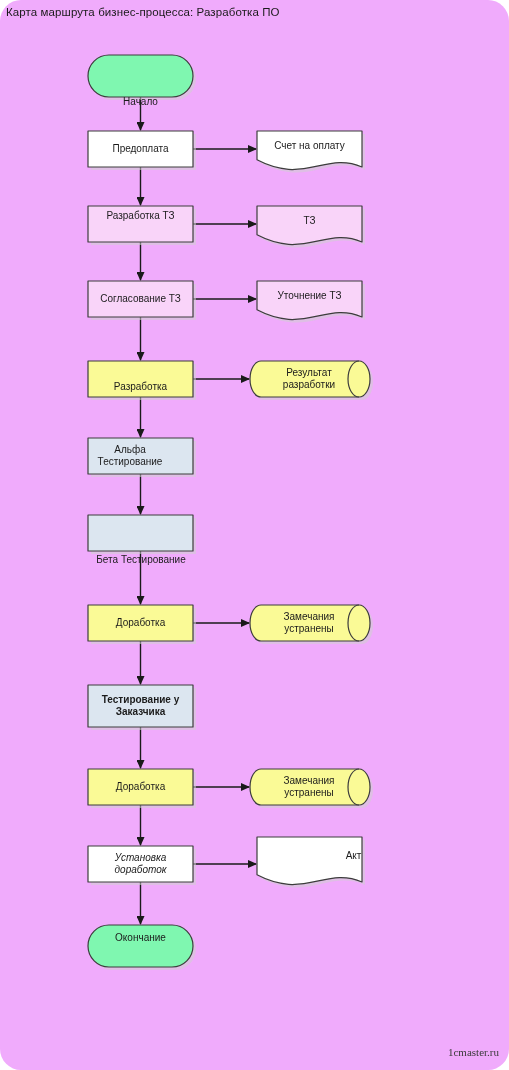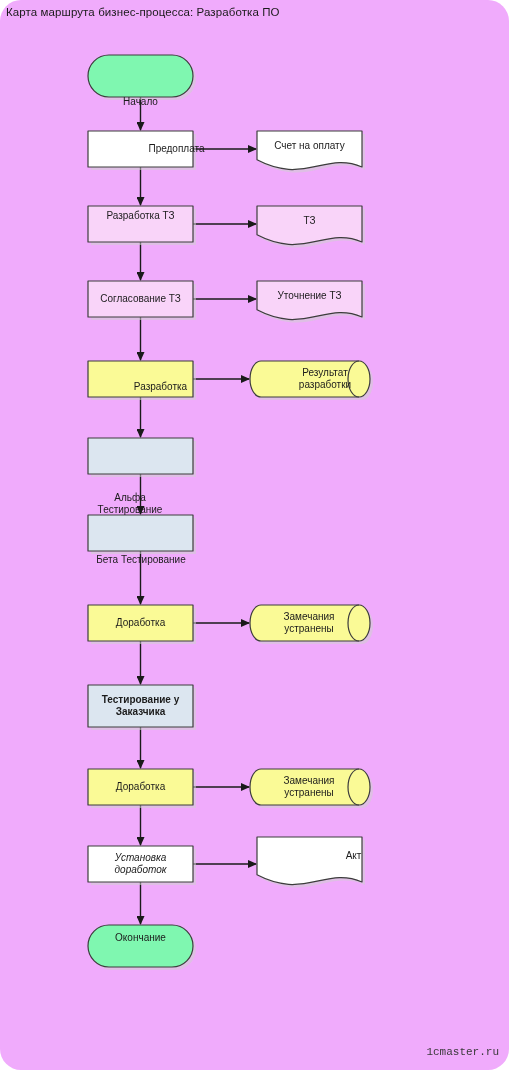--- a/index.html
+++ b/index.html
@@ -24,21 +24,21 @@
     top: 6px;
     font-size: 11.5px;
     color: #1a1a1a;
     white-space: nowrap;
     letter-spacing: 0.1px;
   }
   #watermark {
     position: absolute;
     right: 10px;
     bottom: 12px;
-    font-family: Liberation Mono, monospace;
+    font-family: Liberation Serif, serif;
     font-size: 11px;
     color: #3a3a3a;
     white-space: nowrap;
   }
   #canvas-svg {
     position: absolute;
     left: 0;
     top: 0;
   }
   .node-label {
@@ -129,36 +129,36 @@
         <path d="M261,605 L359,605 A11,18 0 0 1 359,641 L261,641 A11,18 0 0 1 261,605 Z" fill="#fafa96" stroke="#3c3c3c" stroke-width="1.2" stroke-linejoin="round"></path>
         <path d="M359,605 A11,18 0 0 0 359,641" fill="none" stroke="#3c3c3c" stroke-width="1.2"></path>
         <path d="M261,769 L359,769 A11,18 0 0 1 359,805 L261,805 A11,18 0 0 1 261,769 Z" fill="#fafa96" stroke="#3c3c3c" stroke-width="1.2" stroke-linejoin="round"></path>
         <path d="M359,769 A11,18 0 0 0 359,805" fill="none" stroke="#3c3c3c" stroke-width="1.2"></path>
         <path d="M257,837 L362,837 L362,882 C334.7,870 315.8,886.4 288.5,884.4 C275.9,883.2 265.4,879.2 257,874.8 Z" fill="#ffffff" stroke="#3c3c3c" stroke-width="1.2" stroke-linejoin="round"></path>
       </g>
   </svg>
 
   <div id="labels-layer">
       <div class="node-label" style="left: 88px; top: 55px; width: 105px; height: 30px; color: rgb(27, 27, 27); margin-top: 32px;">Начало</div>
-      <div class="node-label" style="left: 88px; top: 131px; width: 105px; height: 36px; color: rgb(27, 27, 27); padding-left: 36px;">Предоплата</div>
+      <div class="node-label" style="left: 88px; top: 131px; width: 105px; height: 36px; color: rgb(27, 27, 27);">Предоплата</div>
       <div class="node-label" style="left: 88px; top: 206px; width: 105px; height: 20px; color: rgb(27, 27, 27);">Разработка ТЗ</div>
       <div class="node-label" style="left: 88px; top: 281px; width: 105px; height: 36px; color: rgb(27, 27, 27);">Согласование ТЗ</div>
-      <div class="node-label" style="left: 88px; top: 361px; width: 105px; height: 52px; color: rgb(27, 27, 27); padding-left: 20px;">Разработка</div>
-      <div class="node-label" style="left: 88px; top: 438px; width: 84px; height: 36px; color: rgb(27, 27, 27); margin-top: 48px;">Альфа Тестирование</div>
+      <div class="node-label" style="left: 88px; top: 361px; width: 105px; height: 52px; color: rgb(27, 27, 27);">Разработка</div>
+      <div class="node-label" style="left: 88px; top: 438px; width: 84px; height: 36px; color: rgb(27, 27, 27);">Альфа Тестирование</div>
       <div class="node-label" style="left: 88px; top: 542px; width: 106px; height: 36px; color: rgb(27, 27, 27);">Бета Тестирование</div>
       <div class="node-label" style="left: 88px; top: 605px; width: 105px; height: 36px; color: rgb(27, 27, 27);">Доработка</div>
       <div class="node-label" style="left: 88px; top: 685px; width: 105px; height: 42px; color: rgb(27, 27, 27); font-weight: bold;">Тестирование у
 Заказчика</div>
       <div class="node-label" style="left: 88px; top: 769px; width: 105px; height: 36px; color: rgb(27, 27, 27);">Доработка</div>
       <div class="node-label" style="left: 88px; top: 846px; width: 105px; height: 36px; color: rgb(27, 27, 27); font-style: italic;">Установка доработок</div>
       <div class="node-label" style="left: 88px; top: 925px; width: 105px; height: 26px; color: rgb(27, 27, 27);">Окончание</div>
       <div class="node-label" style="left: 257px; top: 131px; width: 105px; height: 30px; color: rgb(27, 27, 27);">Счет на оплату</div>
       <div class="node-label" style="left: 257px; top: 206px; width: 105px; height: 30px; color: rgb(27, 27, 27);">ТЗ</div>
       <div class="node-label" style="left: 257px; top: 281px; width: 105px; height: 30px; color: rgb(27, 27, 27);">Уточнение ТЗ</div>
-      <div class="node-label" style="left: 276px; top: 361px; width: 98px; height: 36px; color: rgb(27, 27, 27);">Результат
+      <div class="node-label" style="left: 260px; top: 361px; width: 98px; height: 36px; color: rgb(27, 27, 27);">Результат
 разработки</div>
       <div class="node-label" style="left: 260px; top: 605px; width: 98px; height: 36px; color: rgb(27, 27, 27);">Замечания
 устранены</div>
       <div class="node-label" style="left: 260px; top: 769px; width: 98px; height: 36px; color: rgb(27, 27, 27);">Замечания
 устранены</div>
       <div class="node-label" style="left: 257px; top: 837px; width: 105px; height: 39px; color: rgb(27, 27, 27); padding-left: 44px;">Акт</div>
     </div>
 
   <div id="watermark">1cmaster.ru</div>
 

